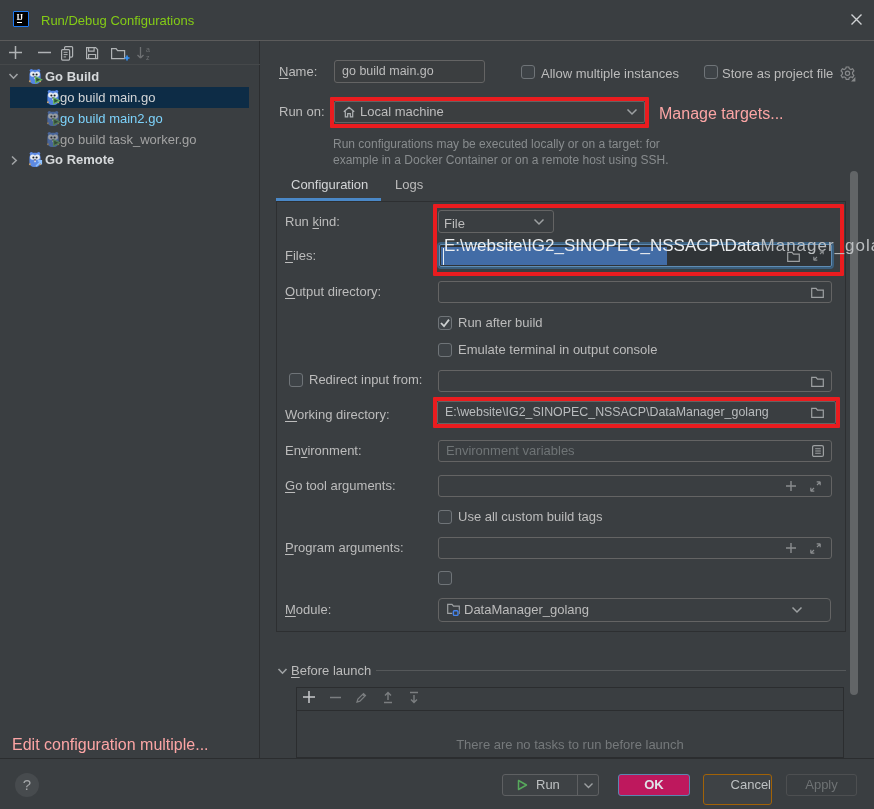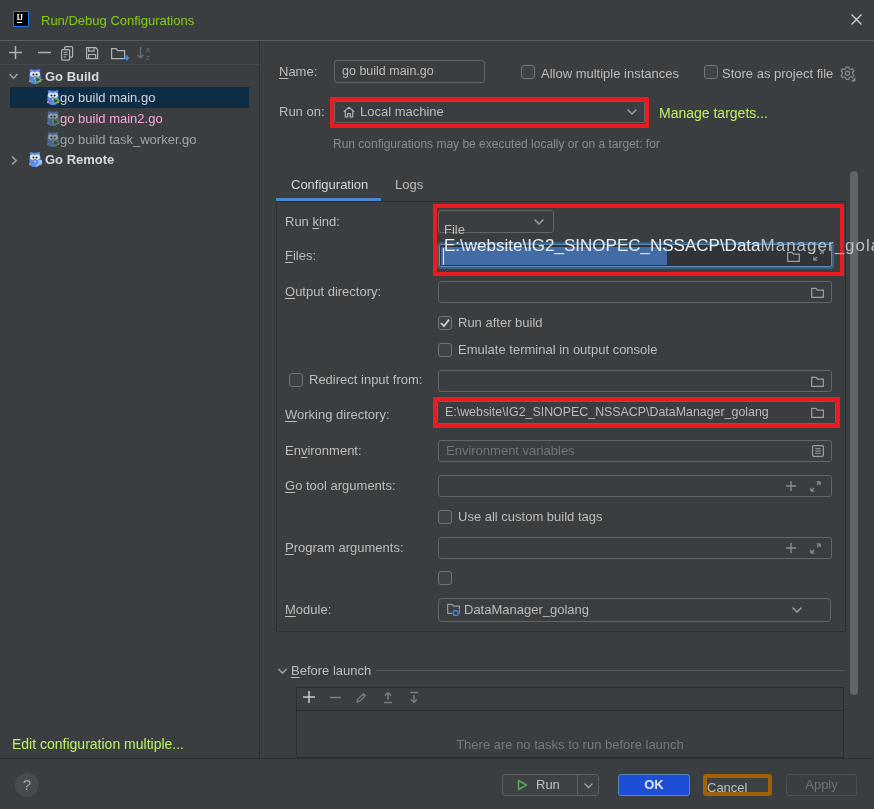--- a/index.html
+++ b/index.html
@@ -3,21 +3,21 @@
 <meta charset="utf-8">
 <style>
 html,body{margin:0;padding:0;background:#3a3e41}
 #dlg{position:relative;width:874px;height:809px;background:#3a3e41;font-family:"Liberation Sans",sans-serif;overflow:hidden}
 .abs{position:absolute}
 .lbl{position:absolute;font-size:13px;color:#bcbcbc;white-space:nowrap}
 .dim{color:#787878}
 .fld{position:absolute;border:1px solid #646464;border-radius:3px;background:#3b3e40;box-sizing:border-box}
 .cb{position:absolute;width:14px;height:14px;border:1.5px solid #6f7478;border-radius:3px;background:#3e4347;box-sizing:border-box}
 .red{position:absolute;border:4px solid #ea1c1f;box-sizing:border-box;border-radius:1px}
-.link{position:absolute;color:#bef264;font-size:14px;white-space:nowrap}
+.link{position:absolute;color:#fca5a5;font-size:16px;white-space:nowrap}
 .mn{text-decoration:underline;text-underline-offset:2px}
 .ic{position:absolute}
 svg{display:block}
 </style>
 </head>
 <body>
 <div id="dlg">
 
 <div class="abs" style="left:0;top:0;width:874px;height:40px;background:#3a3e41;border-bottom:1px solid #5b5b5b"></div>
 <div class="abs" style="left:13px;top:11px;width:16px;height:16px;background:#000;border:1.5px solid #1e7bf5;border-radius:1px;box-sizing:border-box">
@@ -105,21 +105,21 @@
         <circle cx="9.3" cy="6.1" r="2.6" fill="#e9edf2"></circle>
         <circle cx="5.4" cy="6.5" r="1.05" fill="#1d2430"></circle>
         <circle cx="8.6" cy="6.5" r="1.05" fill="#1d2430"></circle>
         <ellipse cx="7" cy="9" rx="1.1" ry="0.8" fill="#8a6a4a"></ellipse>
         <rect x="6.3" y="9.6" width="1.5" height="1.6" fill="#dfe3e8"></rect>
         <circle cx="1.9" cy="13.2" r="1" fill="#c9a06b"></circle>
         <circle cx="12.1" cy="13.2" r="1" fill="#c9a06b"></circle>
         <polygon points="7.6,8.8 13.6,11.8 7.6,14.8" fill="#2f5234" stroke="#67b368" stroke-width="1.2"></polygon>
       </svg>
     </div>
-<div class="lbl" style="left:60px;top:108px;height:21px;line-height:21px;color:#f9a8d4">go build main2.go</div>
+<div class="lbl" style="left:60px;top:108px;height:21px;line-height:21px;color:#7dd3fc">go build main2.go</div>
 
 <div class="ic" style="left:46px;top:131px;opacity:.55">
       <svg width="15" height="16" viewBox="0 0 15 16">
         <circle cx="3.4" cy="2.6" r="1.7" fill="#5586e2"></circle>
         <circle cx="10.6" cy="2.6" r="1.7" fill="#5586e2"></circle>
         <rect x="1.4" y="1.8" width="11.2" height="14.2" rx="4.6" fill="#5586e2"></rect>
         <circle cx="4.7" cy="6.1" r="2.6" fill="#e9edf2"></circle>
         <circle cx="9.3" cy="6.1" r="2.6" fill="#e9edf2"></circle>
         <circle cx="5.4" cy="6.5" r="1.05" fill="#1d2430"></circle>
         <circle cx="8.6" cy="6.5" r="1.05" fill="#1d2430"></circle>
@@ -177,32 +177,33 @@
 <svg class="ic" style="left:342px;top:105px" width="14" height="14" viewBox="0 0 14 14">
       <path d="M1.8 6.8L7 2.2l5.2 4.6M3.3 6.2v5.6h2.4V8.6h2.6v3.2h2.4V6.2" fill="none" stroke="#b0b3b5" stroke-width="1.2"></path>
     </svg>
 <div class="lbl" style="left:360px;top:101px;height:22px;line-height:22px">Local machine</div>
 <svg class="ic" style="left:626px;top:108px" width="12" height="8" viewBox="0 0 12 8">
       <path d="M1.5 1.5l4.5 4.5 4.5-4.5" stroke="#9da0a2" stroke-width="1.5" fill="none"></path>
     </svg>
 <div class="link" style="left:659px;top:105px">Manage targets...</div>
 
 <div class="lbl dim" style="left:333px;top:137px;font-size:12px;color:#888c8e">Run configurations may be executed locally or on a target: for</div>
+<div class="lbl dim" style="left:333px;top:153px;font-size:12px;color:#888c8e">example in a Docker Container or on a remote host using SSH.</div>
 
 <div class="lbl" style="left:291px;top:177px;color:#d3d5d7">Configuration</div>
 <div class="abs" style="left:276px;top:198px;width:105px;height:4px;background:#4a88c7"></div>
 <div class="lbl" style="left:395px;top:177px">Logs</div>
 
 <div class="abs" style="left:276px;top:201px;width:570px;height:431px;border:1px solid #2d2f31;box-sizing:border-box"></div>
 <div class="abs" style="left:850px;top:171px;width:8px;height:524px;background:#626567;border-radius:4px"></div>
 
 <div class="red" style="left:433px;top:204px;width:411px;height:72px"></div>
 <div class="lbl" style="left:285px;top:211px;height:22px;line-height:22px">Run <span class="mn">k</span>ind:</div>
 <div class="fld" style="left:438px;top:210px;width:116px;height:23px;background:#3a3e41"></div>
-<div class="lbl" style="left:444px;top:218px;height:33px;line-height:23px">File</div>
+<div class="lbl" style="left:444px;top:212px;height:33px;line-height:23px">File</div>
 <div class="ic" style="left:533px;top:218px">
       <svg width="12" height="8" viewBox="0 0 12 8">
         <path d="M1.5 1.5l4.5 4.5 4.5-4.5" stroke="#9da0a2" stroke-width="1.5" fill="none"></path>
       </svg>
     </div>
 
 <div class="lbl" style="left:285px;top:245px;height:22px;line-height:22px"><span class="mn">F</span>iles:</div>
 <div class="abs" style="left:437px;top:242px;width:397px;height:27px;border:2px solid #3b5f7d;border-radius:4px;background:#303437;box-sizing:border-box"></div>
 <div class="abs" style="left:439px;top:244px;width:393px;height:23px;border:1px solid #5f8cb4;border-radius:2px;box-sizing:border-box"></div>
 <div class="abs" style="left:441px;top:247px;width:226px;height:18px;background:#426ca6"></div>
@@ -345,17 +346,17 @@
 <div class="abs" style="left:502px;top:774px;width:97px;height:22px;border:1px solid #5e6062;border-radius:3px;box-sizing:border-box;background:#3e4245"></div>
 <svg class="ic" style="left:516px;top:779px" width="12" height="12" viewBox="0 0 12 12">
       <path d="M2.5 1.5v9l8-4.5z" fill="none" stroke="#57a85c" stroke-width="1.5" stroke-linejoin="round"></path>
     </svg>
 <div class="lbl" style="left:536px;top:774px;height:22px;line-height:22px;color:#bdc0c2">Run</div>
 <div class="abs" style="left:577px;top:775px;width:1px;height:20px;background:#5e6062"></div>
 <svg class="ic" style="left:583px;top:782px" width="11" height="7" viewBox="0 0 11 7">
       <path d="M1.5 1.5l4 4 4-4" stroke="#9da0a2" stroke-width="1.4" fill="none"></path>
     </svg>
 
-<div class="abs" style="left:618px;top:774px;width:72px;height:22px;background:#1d4ed8;border:1px solid #5a87b0;border-radius:3px;box-sizing:border-box;text-align:center;line-height:20px;font-size:13px;color:#dfe3e7;font-weight:bold">OK</div>
-<div class="abs" style="left:703px;top:774px;width:69px;height:22px;border:4px solid #a16207;border-radius:3px;box-sizing:border-box;text-align:left;line-height:20px;font-size:13px;color:#bdc0c2;background:#3e4245">Cancel</div>
+<div class="abs" style="left:618px;top:774px;width:72px;height:22px;background:#be185d;border:1px solid #5a87b0;border-radius:3px;box-sizing:border-box;text-align:center;line-height:20px;font-size:13px;color:#dfe3e7;font-weight:bold">OK</div>
+<div class="abs" style="left:703px;top:774px;width:69px;height:31px;border:1px solid #a16207;border-radius:3px;box-sizing:border-box;text-align:right;line-height:20px;font-size:13px;color:#bdc0c2;background:#3e4245">Cancel</div>
 <div class="abs" style="left:786px;top:774px;width:71px;height:22px;border:1px solid #4d4f51;border-radius:3px;box-sizing:border-box;text-align:center;line-height:20px;font-size:13px;color:#6e7274;background:#3a3e41">Apply</div>
 
 </div>
 
 </body></html>

